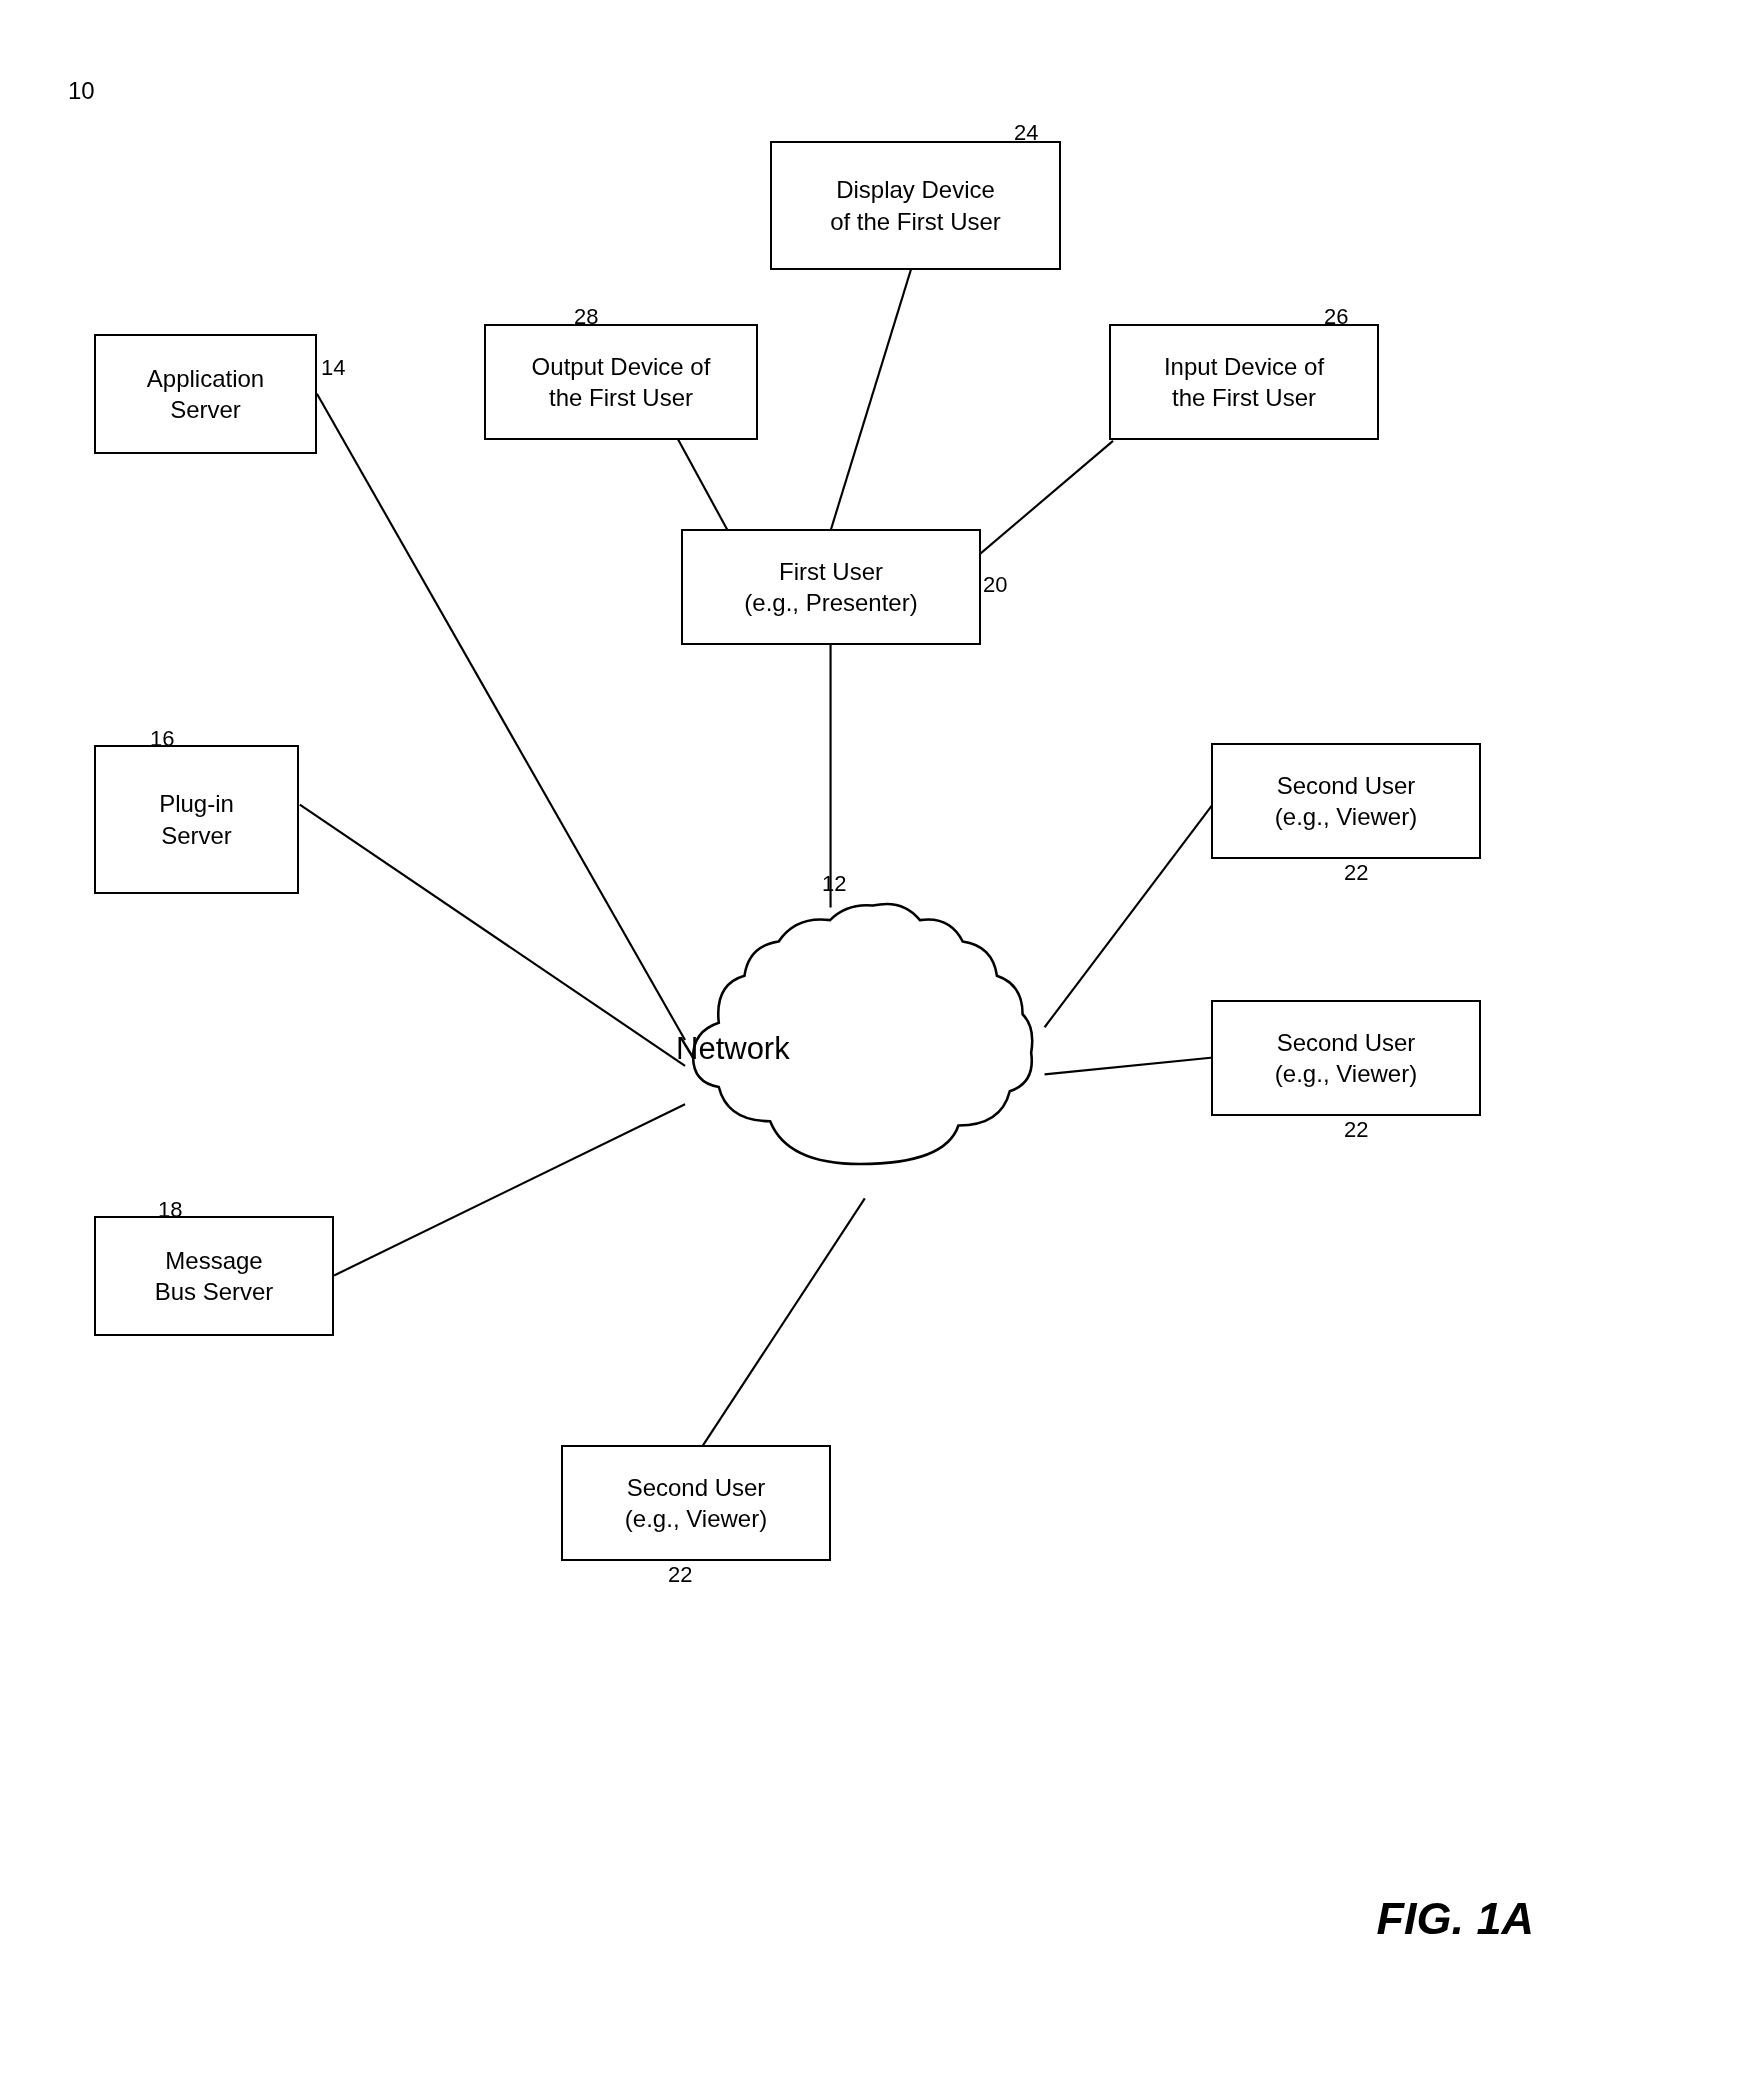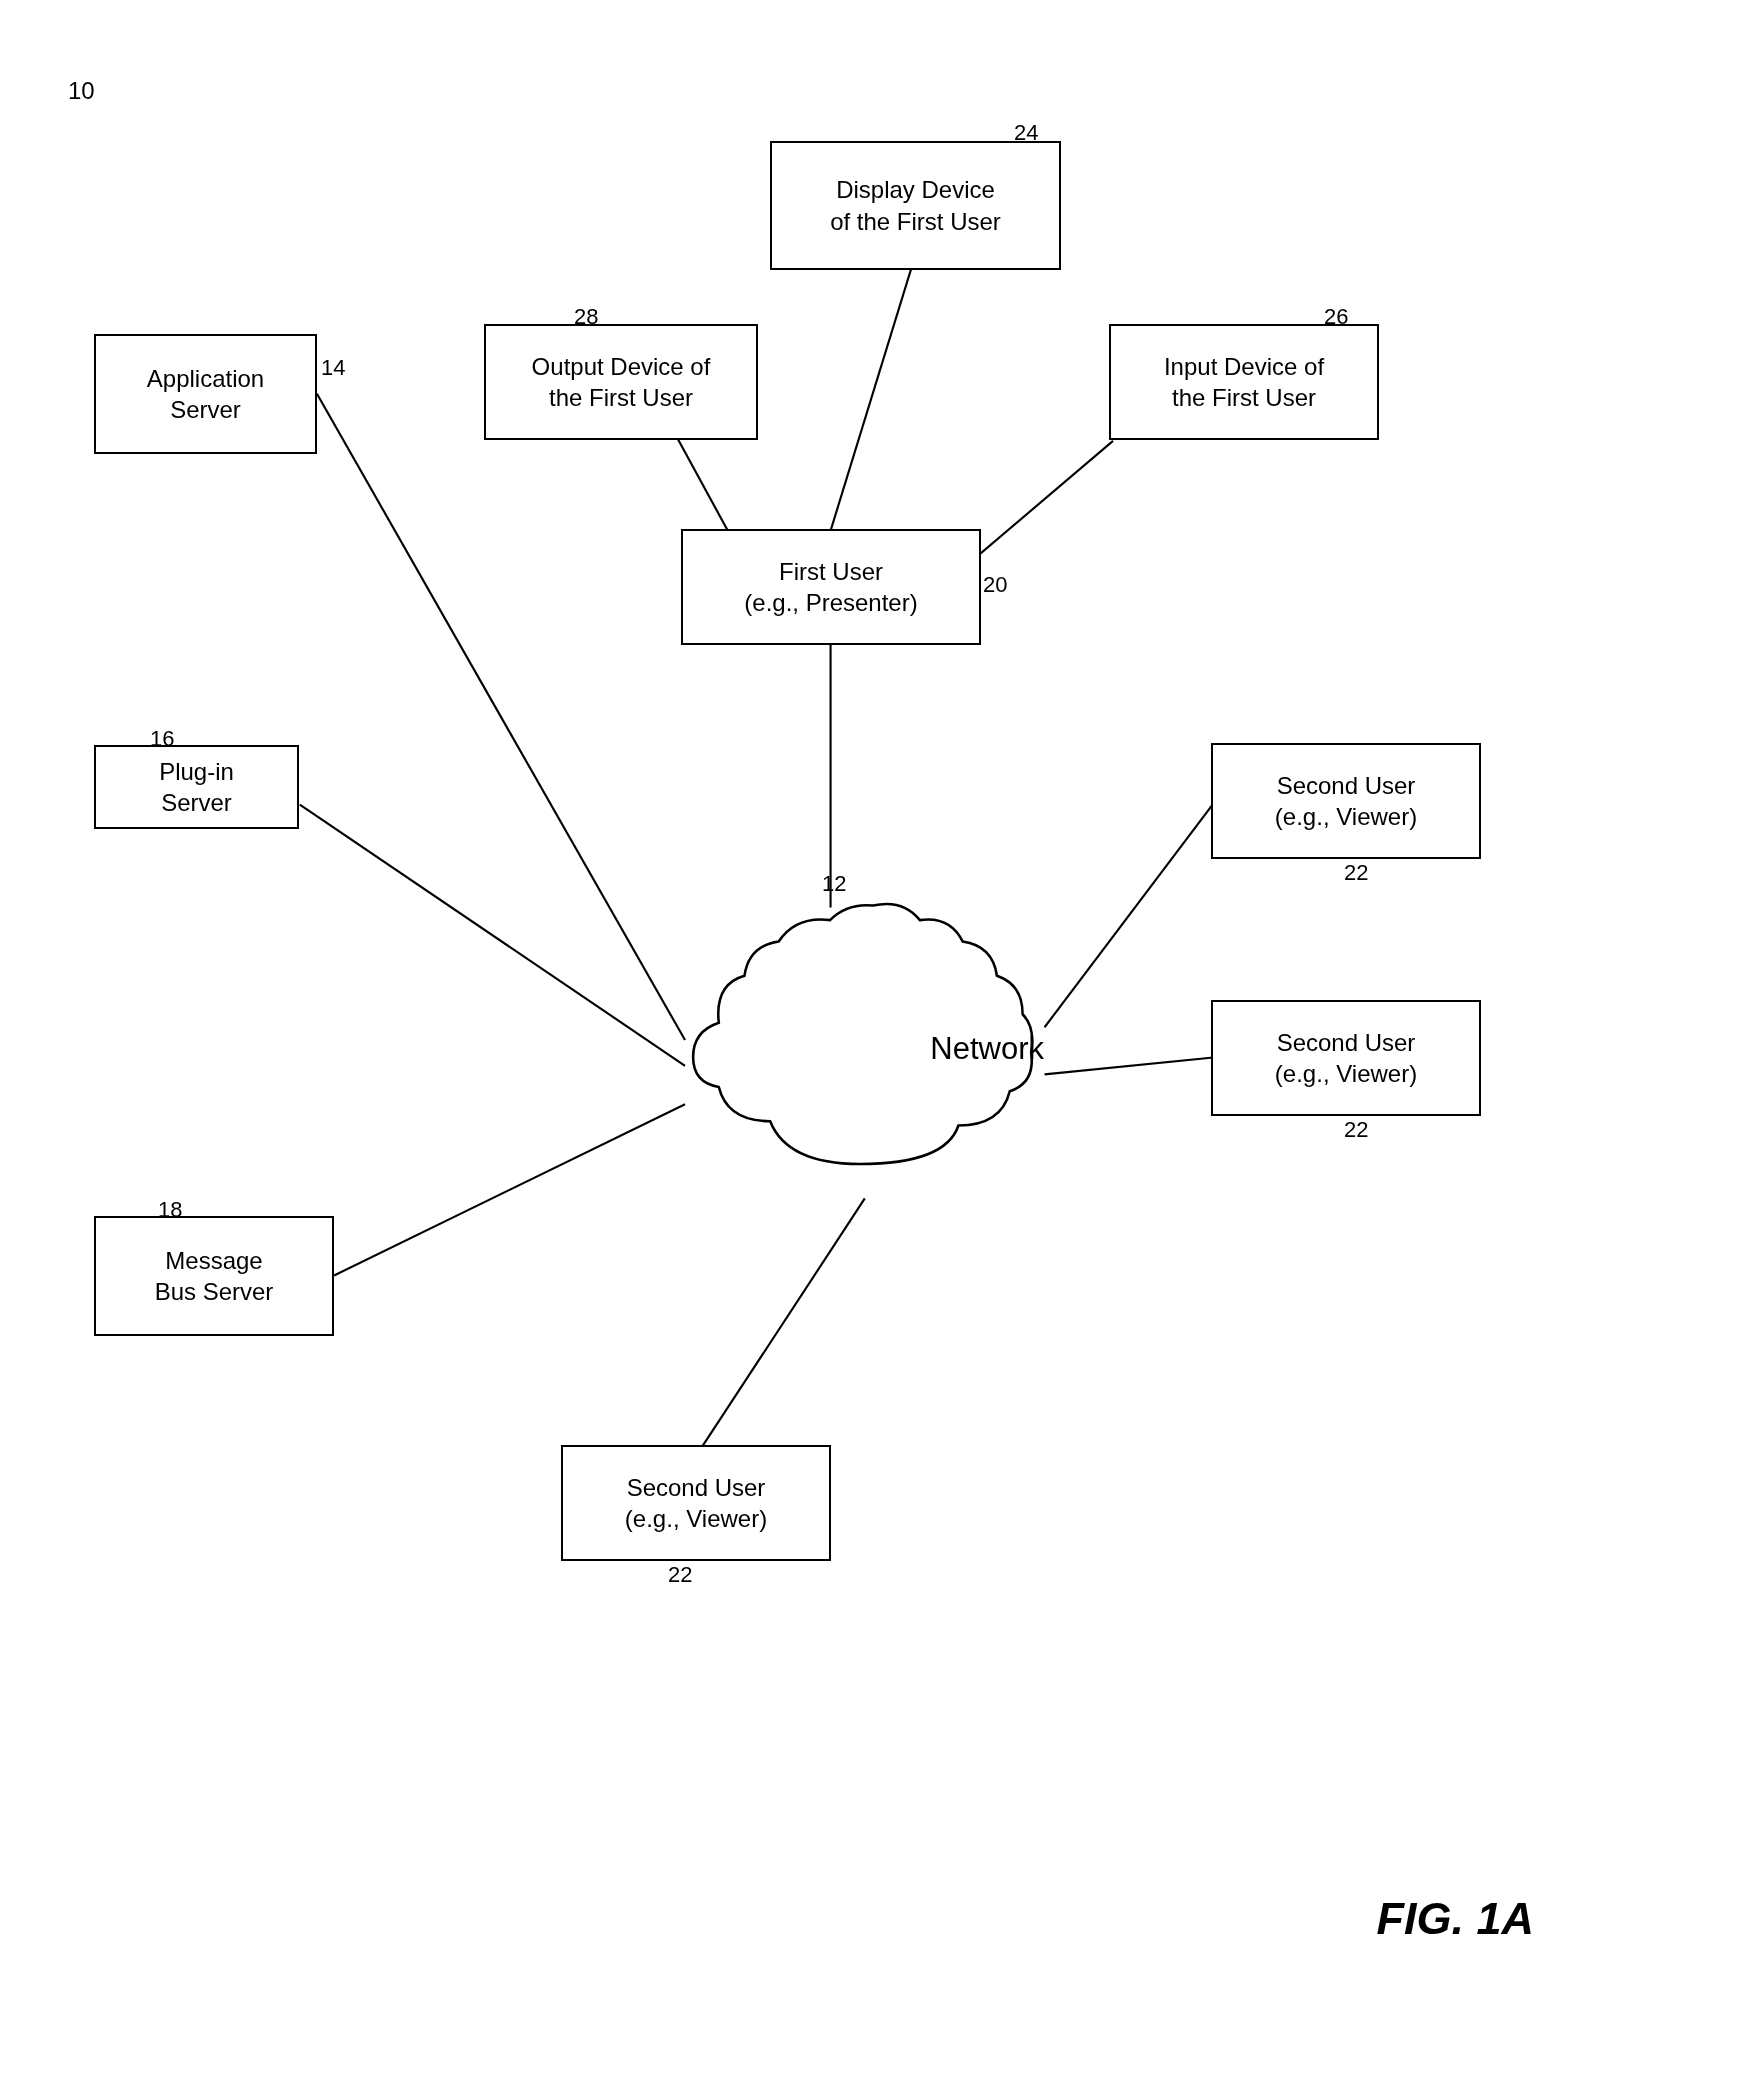--- a/index.html
+++ b/index.html
@@ -38,21 +38,21 @@
       font-size: 22px;
       font-weight: normal;
       color: #000;
     }
 
     
     .cloud {
       position: absolute;
       display: flex;
       align-items: center;
-      justify-content: flex-end;
+      justify-content: flex-start;
       font-size: 31px;
       font-weight: normal;
     }
 
     .cloud svg {
       position: absolute;
       top: 0; left: 0;
     }
 
     .cloud-label {
@@ -110,21 +110,21 @@
     <line x1="850" y1="620" x2="790" y2="510" stroke="#000" stroke-width="2.5"></line>
   </svg>
 
   <span class="diagram-num" style="left:68px; top:77px;text-align:center;">10</span>
 
   <div class="node-box" style="left:94px; top:334px; width:223px; height:120px;">
     <span>Application<br>Server</span>
   </div>
   <span class="label-num" style="left:321px; top:355px;">14</span>
 
-  <div class="node-box" style="left:94px; top:745px; width:205px; height:84px;">
+  <div class="node-box" style="left:94px; top:745px; width:205px; height:149px;">
     <span>Plug-in<br>Server</span>
   </div>
   <span class="label-num" style="left:150px; top:726px;">16</span>
 
   <div class="node-box" style="left:94px; top:1216px; width:240px; height:120px;">
     <span>Message<br>Bus Server</span>
   </div>
   <span class="label-num" style="left:158px; top:1197px;">18</span>
 
   <div class="node-box" style="left:770px; top:141px; width:291px; height:129px;">

